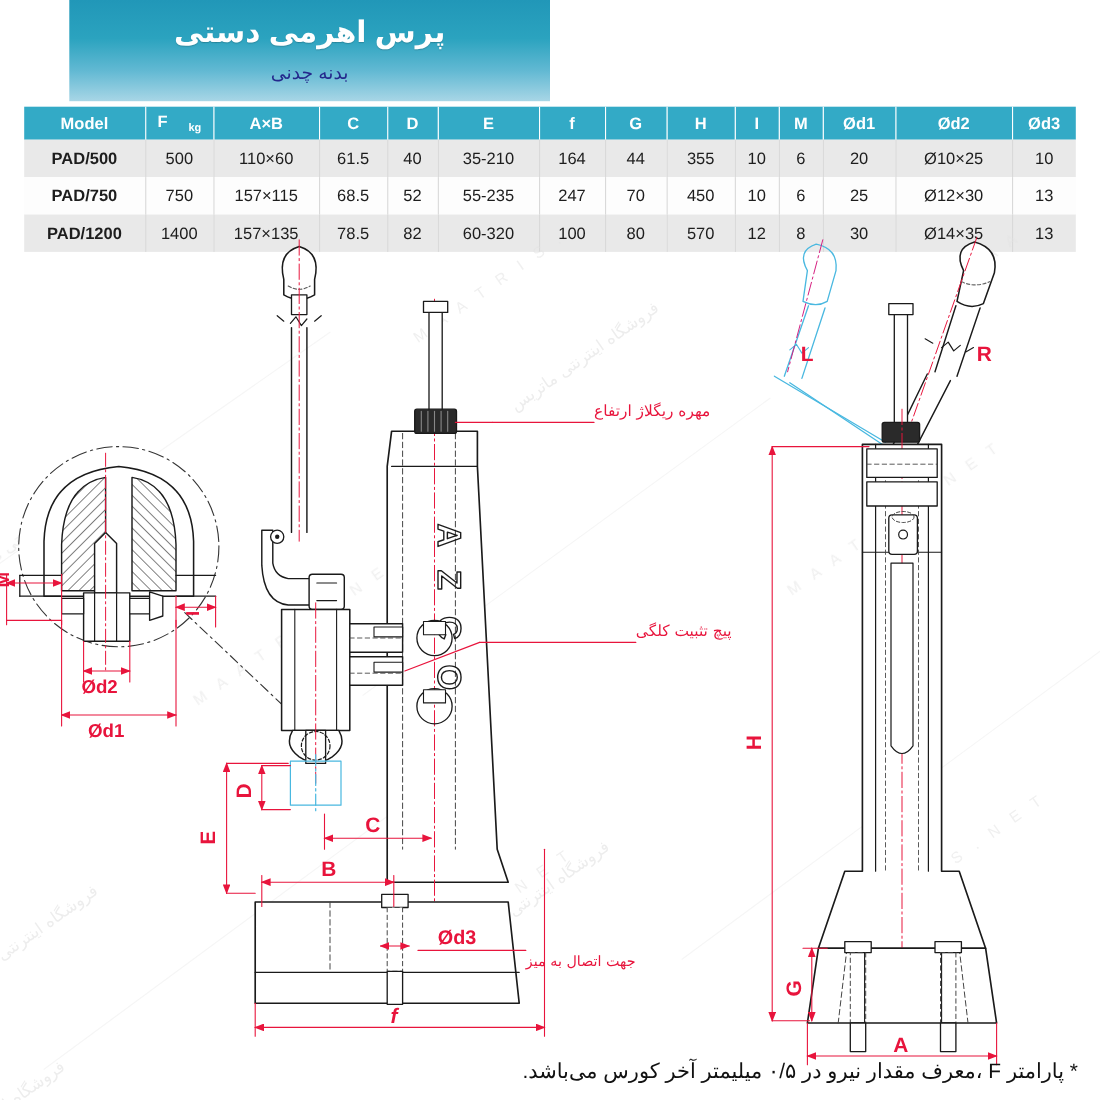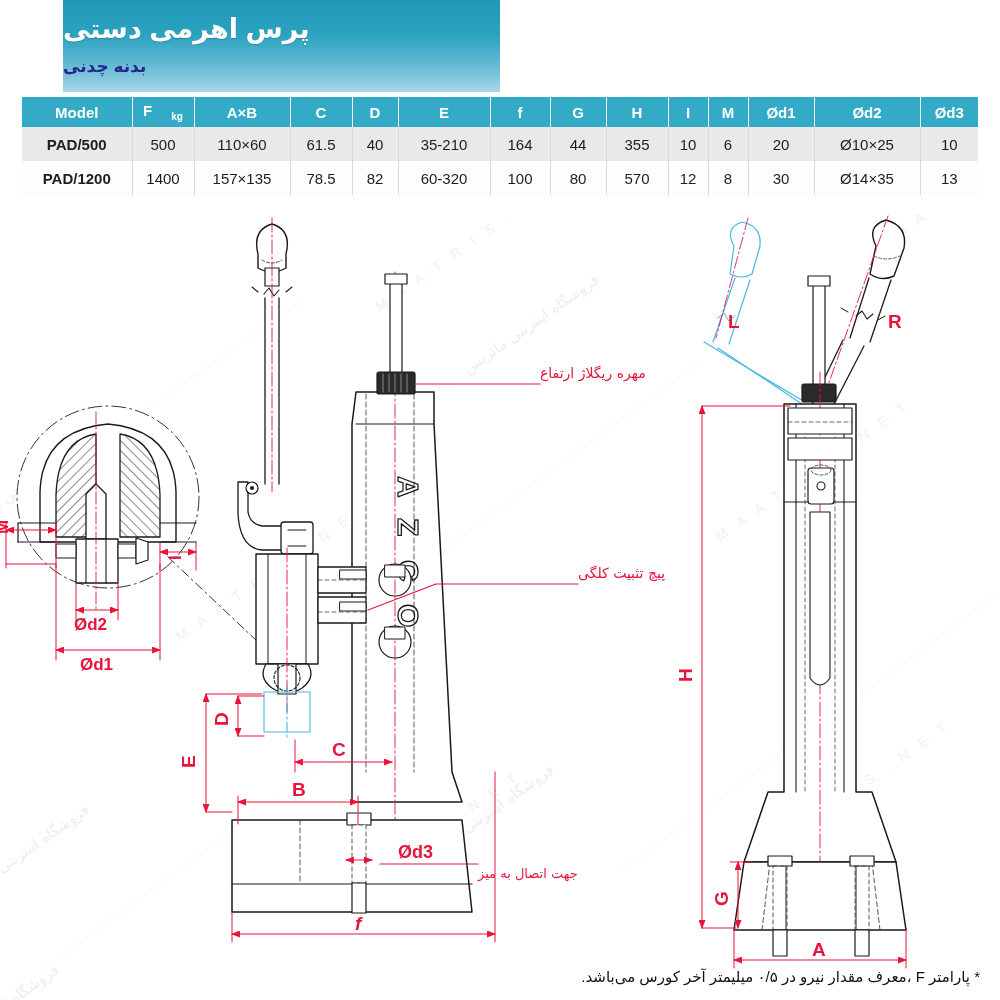--- a/index.html
+++ b/index.html
@@ -10,29 +10,29 @@
     font-family:"Liberation Sans","DejaVu Sans",sans-serif;
     overflow:hidden;
     position:relative;
   }
   #page{position:relative;width:1000px;height:1000px;background:#fff;overflow:hidden;}
 
   
   .banner{
     position:absolute;left:63px;top:0px;width:437px;height:92px;
     background:linear-gradient(180deg,#2197b8 0%,#2ba3bf 38%,#62b9d3 70%,#a8d6e6 100%);
-    display:flex;flex-direction:column;align-items:flex-start;justify-content:center;
+    display:flex;flex-direction:column;align-items:center;justify-content:center;
     box-sizing:border-box;
   }
   .banner-title{
     color:#ffffff;font-size:27px;font-weight:bold;direction:rtl;
     letter-spacing:0px;line-height:1.1;text-shadow:0 1px 1px rgba(0,0,0,.18);
   }
   .banner-sub{
-    color:#24288c;font-size:17px;font-weight:bold;direction:rtl;margin-top:12px;
+    color:#24288c;font-size:17px;font-weight:normal;direction:rtl;margin-top:12px;
   }
 
   
   .spec-table{
     position:absolute;left:22px;top:97px;width:956px;
     border-collapse:collapse;table-layout:fixed;
   }
   .spec-table th{
     background:#33aac6;color:#ffffff;font-size:15px;font-weight:bold;
     height:30px;text-align:center;border-right:1px solid #ffffff;
@@ -49,21 +49,21 @@
   .spec-table td.model{font-weight:bold;text-align:center;}
   .sub{font-size:10px;vertical-align:sub;padding-left:19px;}
 
   
   #drawing{position:absolute;left:0;top:212px;width:1000px;height:788px;}
   #drawing svg{display:block;}
 
   
   .footnote{
     position:absolute;right:20px;bottom:14px;direction:rtl;
-    font-size:15px;color:#111;white-space:nowrap;
+    font-size:19px;color:#111;white-space:nowrap;
   }
 </style>
 </head>
 <body>
 
 <div id="page">
 
   <div class="banner">
     <div class="banner-title">پرس اهرمی دستی</div>
     <div class="banner-sub">بدنه چدنی</div>
@@ -115,20 +115,36 @@
         <td>164</td>
         <td>44</td>
         <td>355</td>
         <td>10</td>
         <td>6</td>
         <td>20</td>
         <td>Ø10×25</td>
         <td>10</td>
       </tr>
       <tr>
+        <td class="model">PAD/750</td>
+        <td>750</td>
+        <td>157×115</td>
+        <td>68.5</td>
+        <td>52</td>
+        <td>55-235</td>
+        <td>247</td>
+        <td>70</td>
+        <td>450</td>
+        <td>10</td>
+        <td>6</td>
+        <td>25</td>
+        <td>Ø12×30</td>
+        <td>13</td>
+      </tr>
+      <tr>
         <td class="model">PAD/1200</td>
         <td>1400</td>
         <td>157×135</td>
         <td>78.5</td>
         <td>82</td>
         <td>60-320</td>
         <td>100</td>
         <td>80</td>
         <td>570</td>
         <td>12</td>

